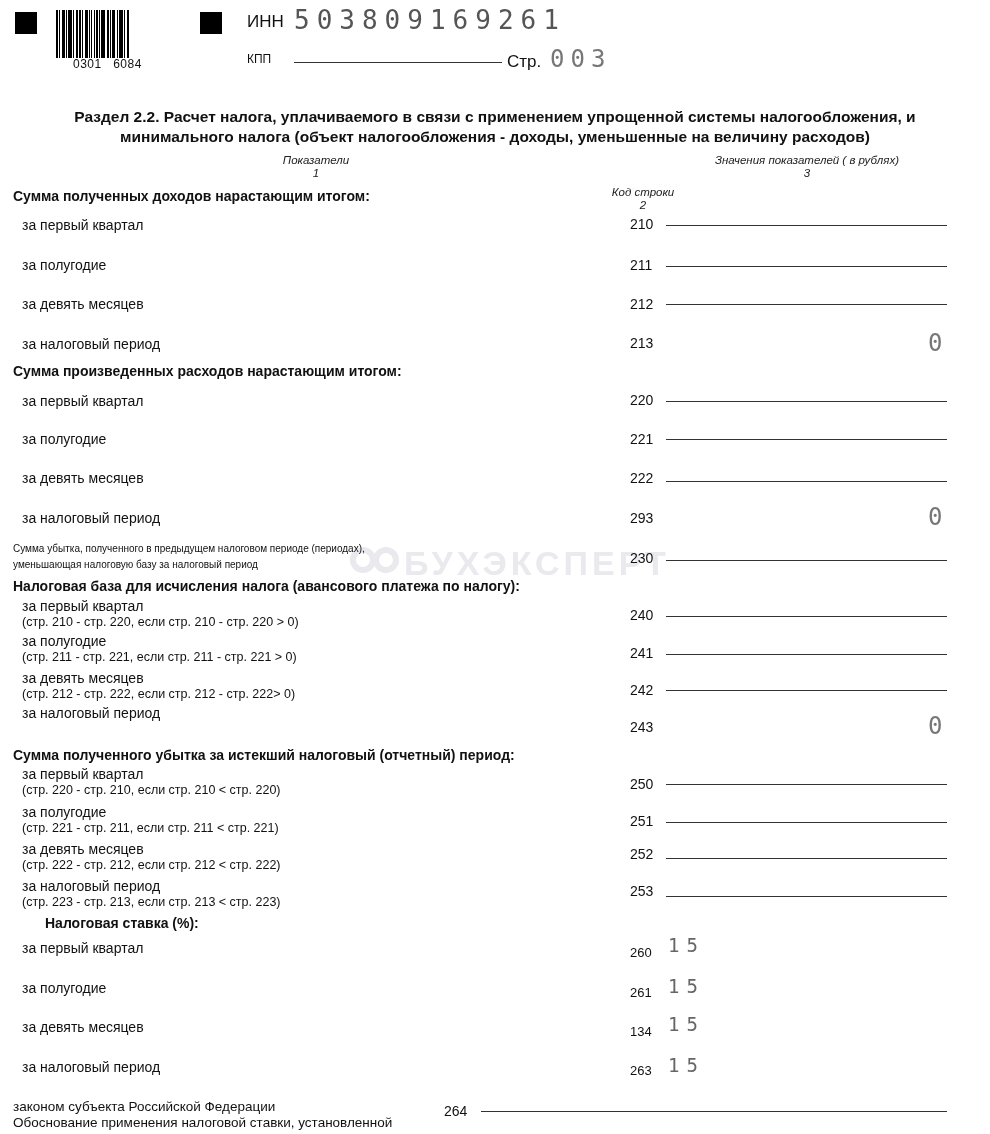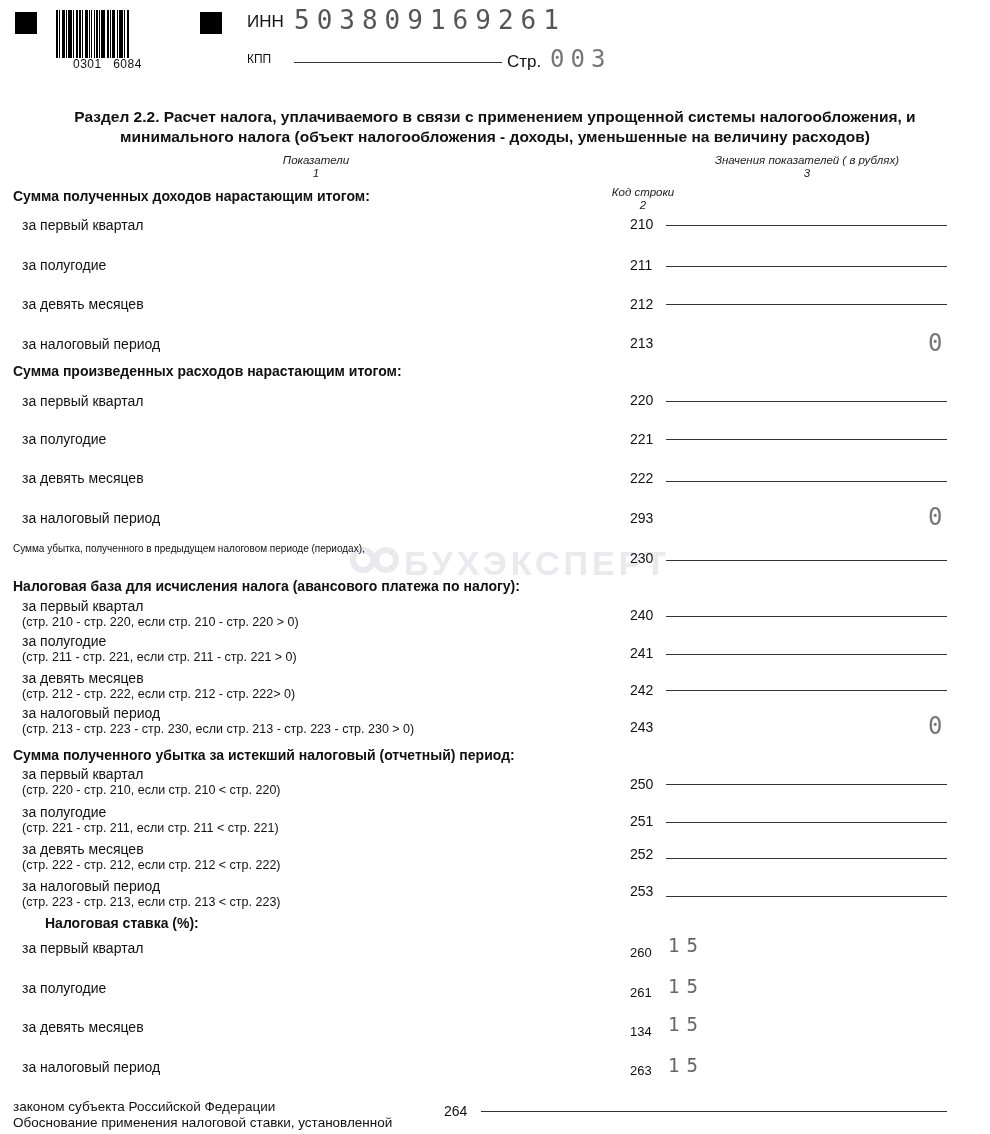--- a/index.html
+++ b/index.html
@@ -131,20 +131,21 @@
 <div class="abs row-label" style="top:470px;">за девять месяцев</div>
 <div class="abs code" style="top:470px;">222</div>
 <div class="abs line" style="top:481px;"></div>
 
 <div class="abs row-label" style="top:510px;">за налоговый период</div>
 <div class="abs code" style="top:510px;">293</div>
 <div class="abs zero" style="top:503px;">0</div>
 
 <div class="abs justify-text fg" style="top:541px;">
   <div>Сумма убытка, полученного в предыдущем налоговом периоде (периодах),</div>
+  <div>уменьшающая налоговую базу за налоговый период</div>
 </div>
 <div class="abs code fg" style="top:550px;">230</div>
 <div class="abs line" style="top:560px;"></div>
 
 <div class="abs sec-head fg" style="top:578px;">Налоговая база для исчисления налога (авансового платежа по налогу):</div>
 
 <div class="abs row-label" style="top:598px;">
   <span>за первый квартал</span>
   <span class="sub">(стр. 210 - стр. 220, если стр. 210 - стр. 220 &gt; 0)</span>
 </div>
@@ -160,21 +161,20 @@
 
 <div class="abs row-label" style="top:670px;">
   <span>за девять месяцев</span>
   <span class="sub">(стр. 212 - стр. 222, если стр. 212 - стр. 222&gt; 0)</span>
 </div>
 <div class="abs code" style="top:682px;">242</div>
 <div class="abs line" style="top:690px;"></div>
 
 <div class="abs row-label" style="top:705px;">
   <span>за налоговый период</span>
-  <span class="sub">(стр. 213 - стр. 223 - стр. 230, если стр. 213 - стр. 223 - стр. 230 &gt; 0)</span>
 </div>
 <div class="abs code" style="top:719px;">243</div>
 <div class="abs zero" style="top:712px;">0</div>
 
 <div class="abs sec-head" style="top:747px;">Сумма полученного убытка за истекший налоговый (отчетный) период:</div>
 
 <div class="abs row-label" style="top:766px;">
   <span>за первый квартал</span>
   <span class="sub">(стр. 220 - стр. 210, если стр. 210 &lt; стр. 220)</span>
 </div>

